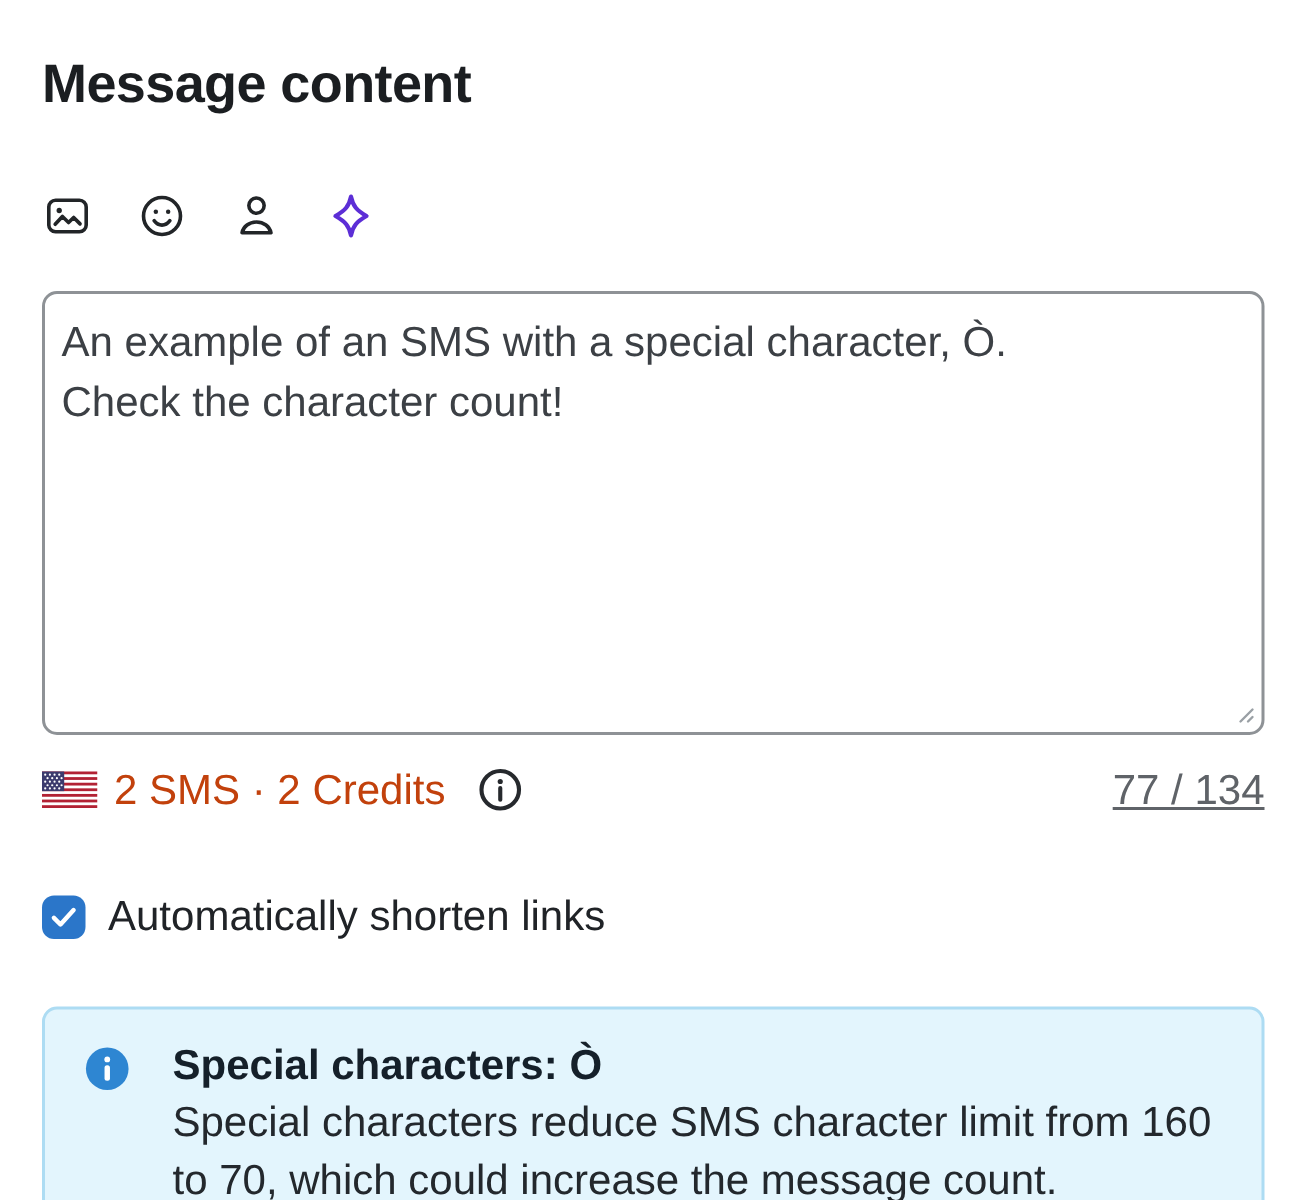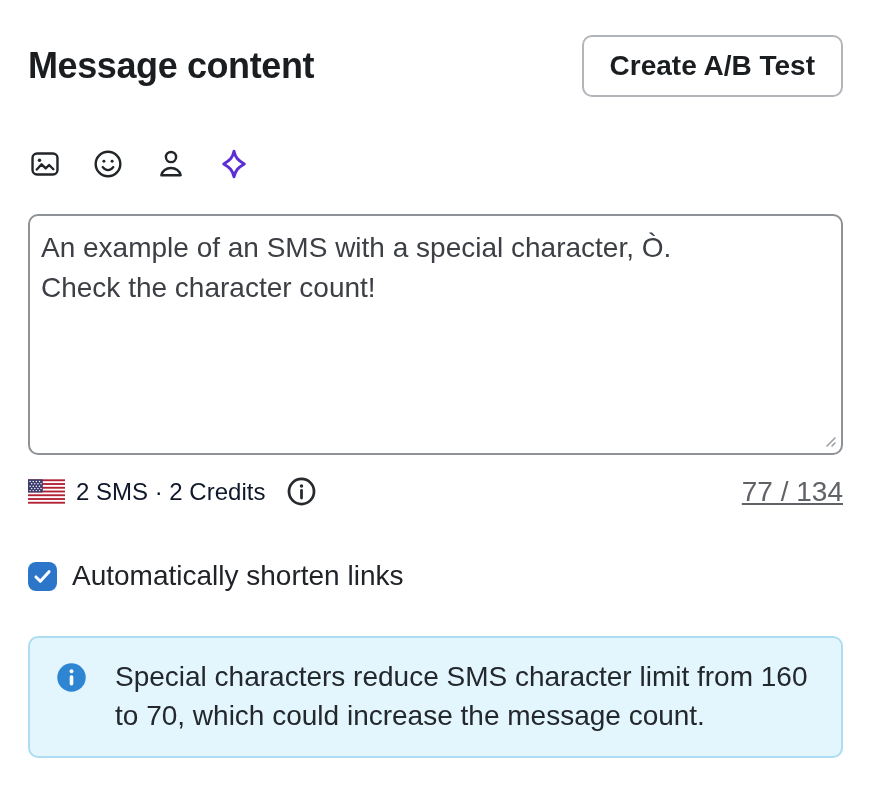--- a/index.html
+++ b/index.html
@@ -24,32 +24,32 @@
   
   .toolbar { margin-top: 50px; display: flex; align-items: center; gap: 29px; }
   .tool-btn { width: 34px; height: 34px; display: flex; align-items: center; justify-content: center;
     color: #222528; cursor: pointer; }
   .tool-btn svg { width: 34px; height: 34px; }
   .tool-btn.sparkle { color: #5c2ed6; }
 
   
   .textarea-wrap { position: relative; margin-top: 33px; }
   .msg-textarea {
-    display: block; width: 100%; height: 241px;
+    display: block; width: 100%; height: 296px;
     border: 2px solid #8e9296; border-radius: 10px;
     padding: 12px 16px 12px 11px;
     font-family: inherit; font-size: 28px; line-height: 40px; color: #3c4045;
     resize: none; outline: none; background: #fff;
   }
   .resize-handle { position: absolute; right: 6px; bottom: 7px; width: 15px; height: 15px; cursor: nwse-resize; }
 
   
   .sms-row { margin-top: 20px; display: flex; align-items: center; }
   .flag { width: 37px; height: 25px; flex-shrink: 0; }
-  .sms-label { margin-left: 11px; font-size: 24px; color: #0f172a; }
+  .sms-label { margin-left: 11px; font-size: 28px; color: #c2410c; }
   .info-btn { margin-left: 20px; width: 33px; height: 33px; color: #26292d; cursor: pointer; display: flex; }
   .info-btn svg { width: 33px; height: 33px; }
   .char-count { margin-left: auto; font-size: 28px; color: #5f6368; text-decoration: underline; }
 
   
   .checkbox-row { margin-top: 52px; display: flex; align-items: center; cursor: pointer; }
   .checkbox {
     width: 29px; height: 29px; background: #2b76c9; border-radius: 8px;
     display: flex; align-items: center; justify-content: center; flex-shrink: 0;
   }
@@ -66,21 +66,20 @@
   .alert-title { font-size: 28px; font-weight: 700; line-height: 36px; color: #15202a; }
   .alert-body { font-size: 28px; line-height: 39px; color: #23282d; }
 </style>
 </head>
 <body>
 
 <div class="page">
 
   <div class="header">
     <h1 class="page-title">Message content</h1>
-    <button class="ab-btn">Create A/B Test</button>
   </div>
 
   <div class="toolbar">
     <span class="tool-btn">
       <svg viewBox="0 0 24 24" fill="none" stroke="currentColor" stroke-width="1.7" stroke-linecap="round" stroke-linejoin="round">
         <rect x="3.2" y="4.6" width="17.6" height="14.8" rx="3.2"></rect>
         <circle cx="8.1" cy="9.4" r="1.25" fill="currentColor" stroke="none"></circle>
         <path d="M6.2 15.9l3.4-3.7 2.9 2.9 2.4-2.4 3 3"></path>
       </svg>
     </span>
@@ -169,17 +168,18 @@
     <span class="checkbox-label">Automatically shorten links</span>
   </div>
 
   <div class="alert">
     <svg class="alert-icon" viewBox="0 0 24 24">
       <circle cx="12" cy="12" r="11" fill="#2e86d2"></circle>
       <circle cx="12" cy="7.2" r="1.5" fill="#ffffff"></circle>
       <rect x="10.6" y="10.2" width="2.8" height="8" rx="1.3" fill="#ffffff"></rect>
     </svg>
     <div>
+      <div class="alert-title">Special characters: Ò</div>
       <div class="alert-body">Special characters reduce SMS character limit from 160 to 70, which could increase the message count.</div>
     </div>
   </div>
 
 </div>
 
 </body></html>

